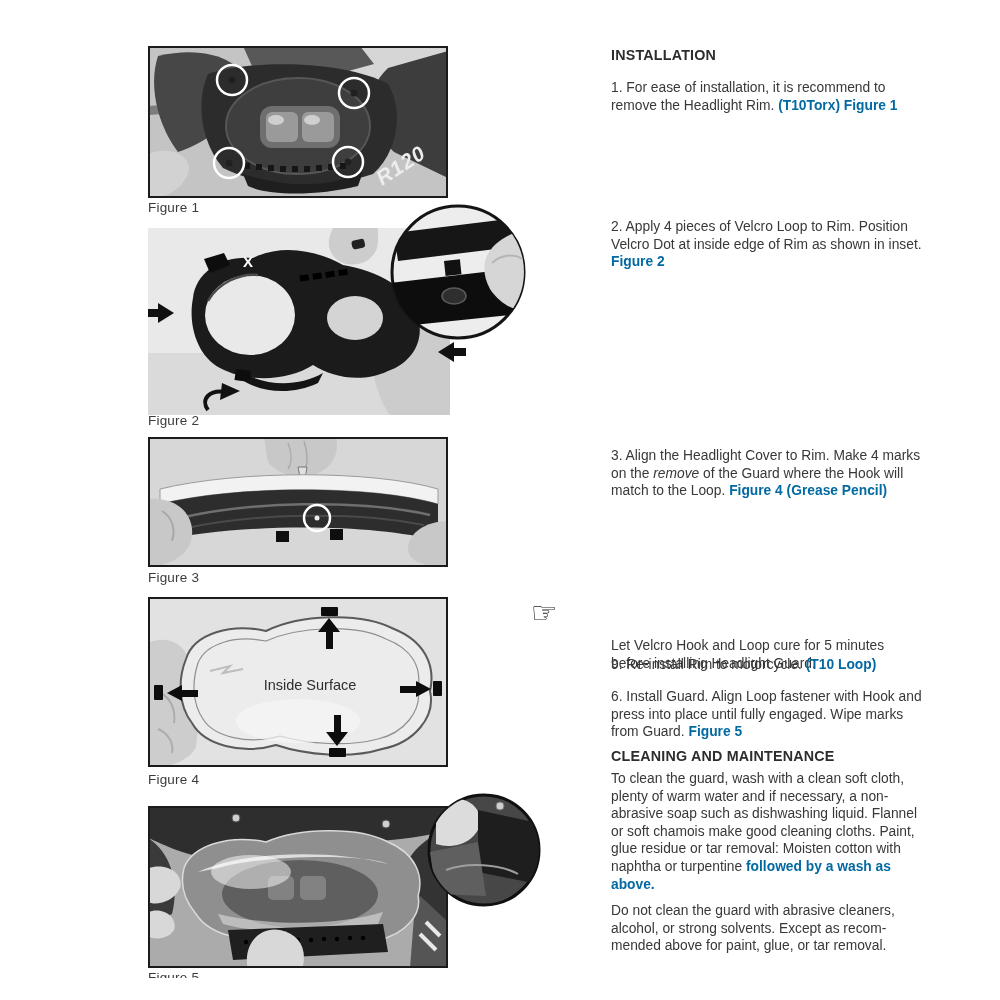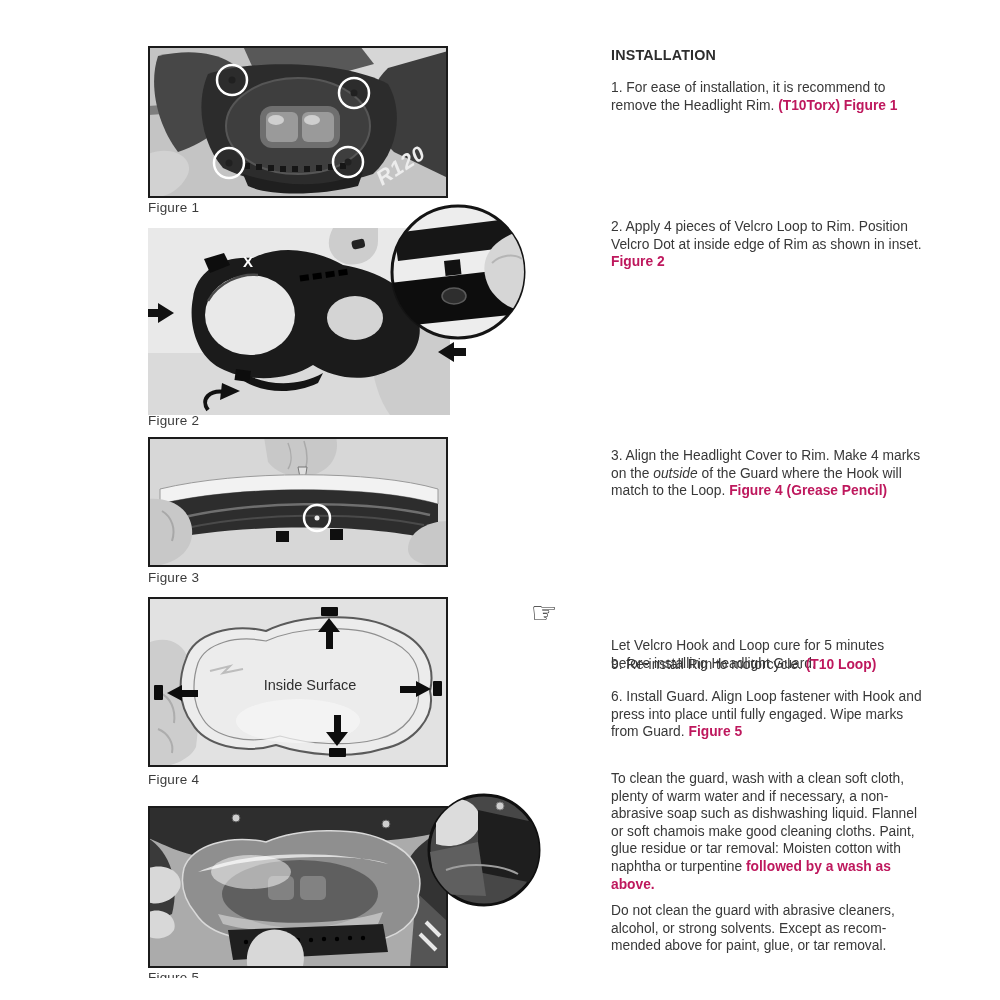--- a/index.html
+++ b/index.html
@@ -18,21 +18,21 @@
     position:absolute; left:148px;
     font-size:13.5px; color:#3b3b3b; letter-spacing:.2px;text-align:right;
   }
   .caption.clipped { height:8px; overflow:hidden; }
   .txt {
     position:absolute; left:575px; width:312px;
     font-size:13.8px; line-height:17.6px; color:#383838;
     text-align:left;
     margin-left:36px;
   }
-  .txt b { color:#be185d; }
+  .txt b { color:#0369a1; }
   .heading { font-weight:bold; font-size:14.3px; color:#2d2d2d; letter-spacing:.2px; }
   .note-icon {
     position:absolute; left:531px; top:598px;
     font-size:30px; color:#1e1e1e; line-height:30px;
     font-family:"DejaVu Sans", sans-serif;
   }
   .photo-border { fill:none; stroke:#1b1b1b; stroke-width:2; }
 </style>
 </head>
 <body>
@@ -265,28 +265,29 @@
     </svg>
   </div>
   <div class="caption clipped" style="top:970px">Figure 5</div>
 
   <div class="txt heading" style="top:47px">INSTALLATION</div>
 
   <p class="txt" style="top:79px"><span>1. For ease of installation, it is recommend to remove the Headlight Rim. </span><i></i><span></span><b>(T10Torx) Figure 1</b></p>
 
   <p class="txt" style="top:218px"><span>2. Apply 4 pieces of Velcro Loop to Rim. Position Velcro Dot at inside edge of Rim as shown in inset. </span><i></i><span></span><b>Figure 2</b></p>
 
-  <p class="txt" style="top:447px"><span>3. Align the Headlight Cover to Rim. Make 4 marks on the </span><i>outside</i><span> of the Guard where the Hook will match to the Loop. </span><b>Figure 4 (Grease Pencil)</b></p>
+  <p class="txt" style="top:447px"><span>3. Align the Headlight Cover to Rim. Make 4 marks on the </span><i>remove</i><span> of the Guard where the Hook will match to the Loop. </span><b>Figure 4 (Grease Pencil)</b></p>
 
 
   <div class="note-icon">☞</div>
   <p class="txt" style="top:637px">Let Velcro Hook and Loop cure for 5 minutes before installing Headlight Guard.</p>
 
   <p class="txt" style="top:656px"><span>9. Re-install Rim to motorcycle. </span><i></i><span></span><b>(T10 Loop)</b></p>
 
   <p class="txt" style="top:688px"><span>6. Install Guard. Align Loop fastener with Hook and press into place until fully engaged. Wipe marks from Guard. </span><i></i><span></span><b>Figure 5</b></p>
 
+  <div class="txt heading" style="top:748px">CLEANING AND MAINTENANCE</div>
 
   <p class="txt" style="top:770px"><span>To clean the guard, wash with a clean soft cloth, plenty of warm water and if necessary, a non-abrasive soap such as dishwashing liquid. Flannel or soft chamois make good cleaning cloths. Paint, glue residue or tar removal: Moisten cotton with naphtha or turpentine </span><b>followed by a wash as above.</b></p>
 
   <p class="txt" style="top:902px">Do not clean the guard with abrasive cleaners, alcohol, or strong solvents. Except as recom­mended above for paint, glue, or tar removal.</p>
 
 </div>
 
 </body></html>

